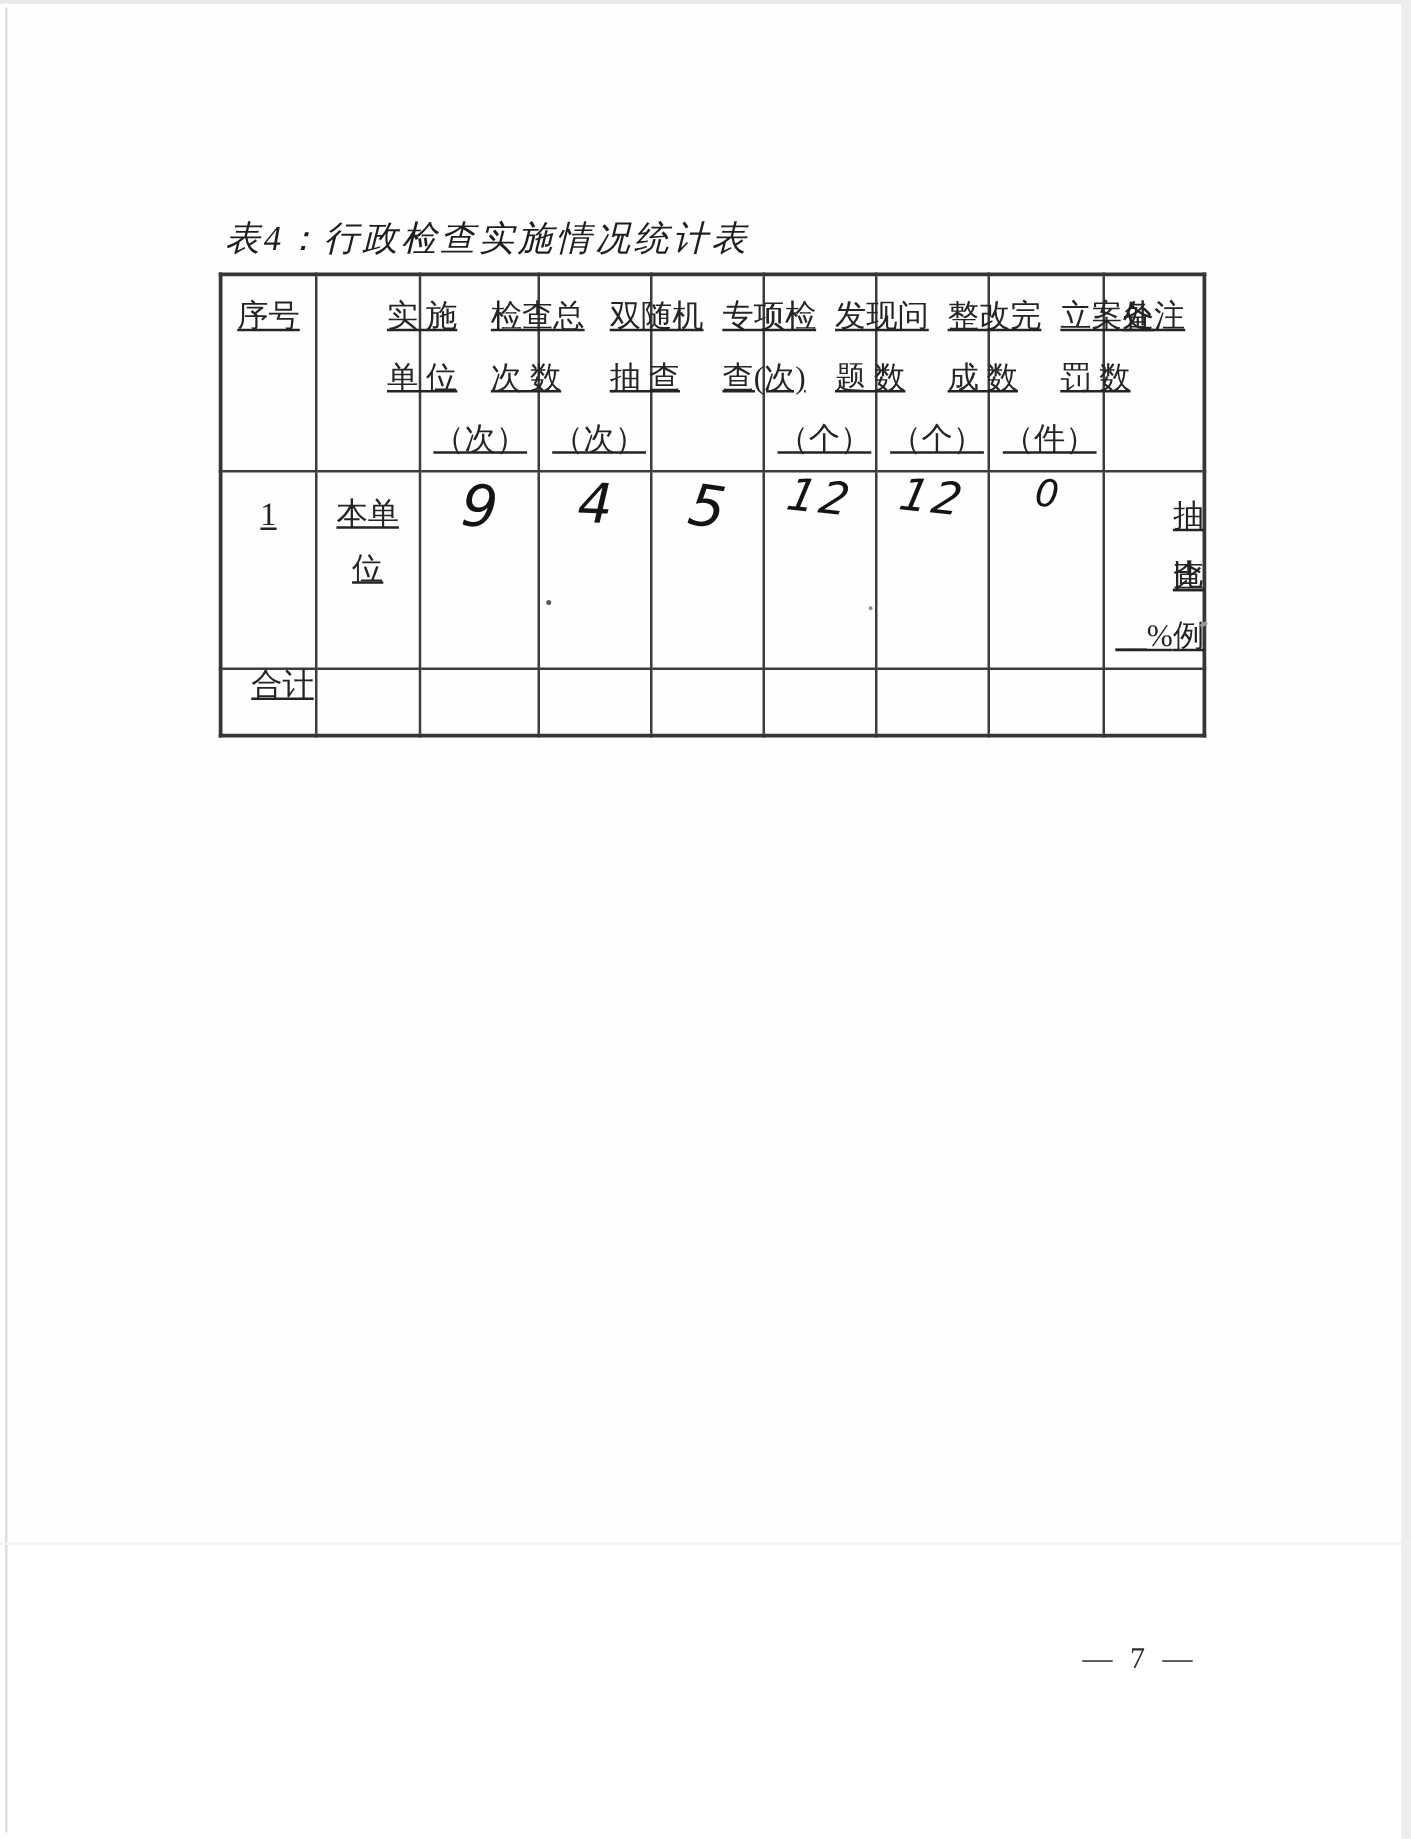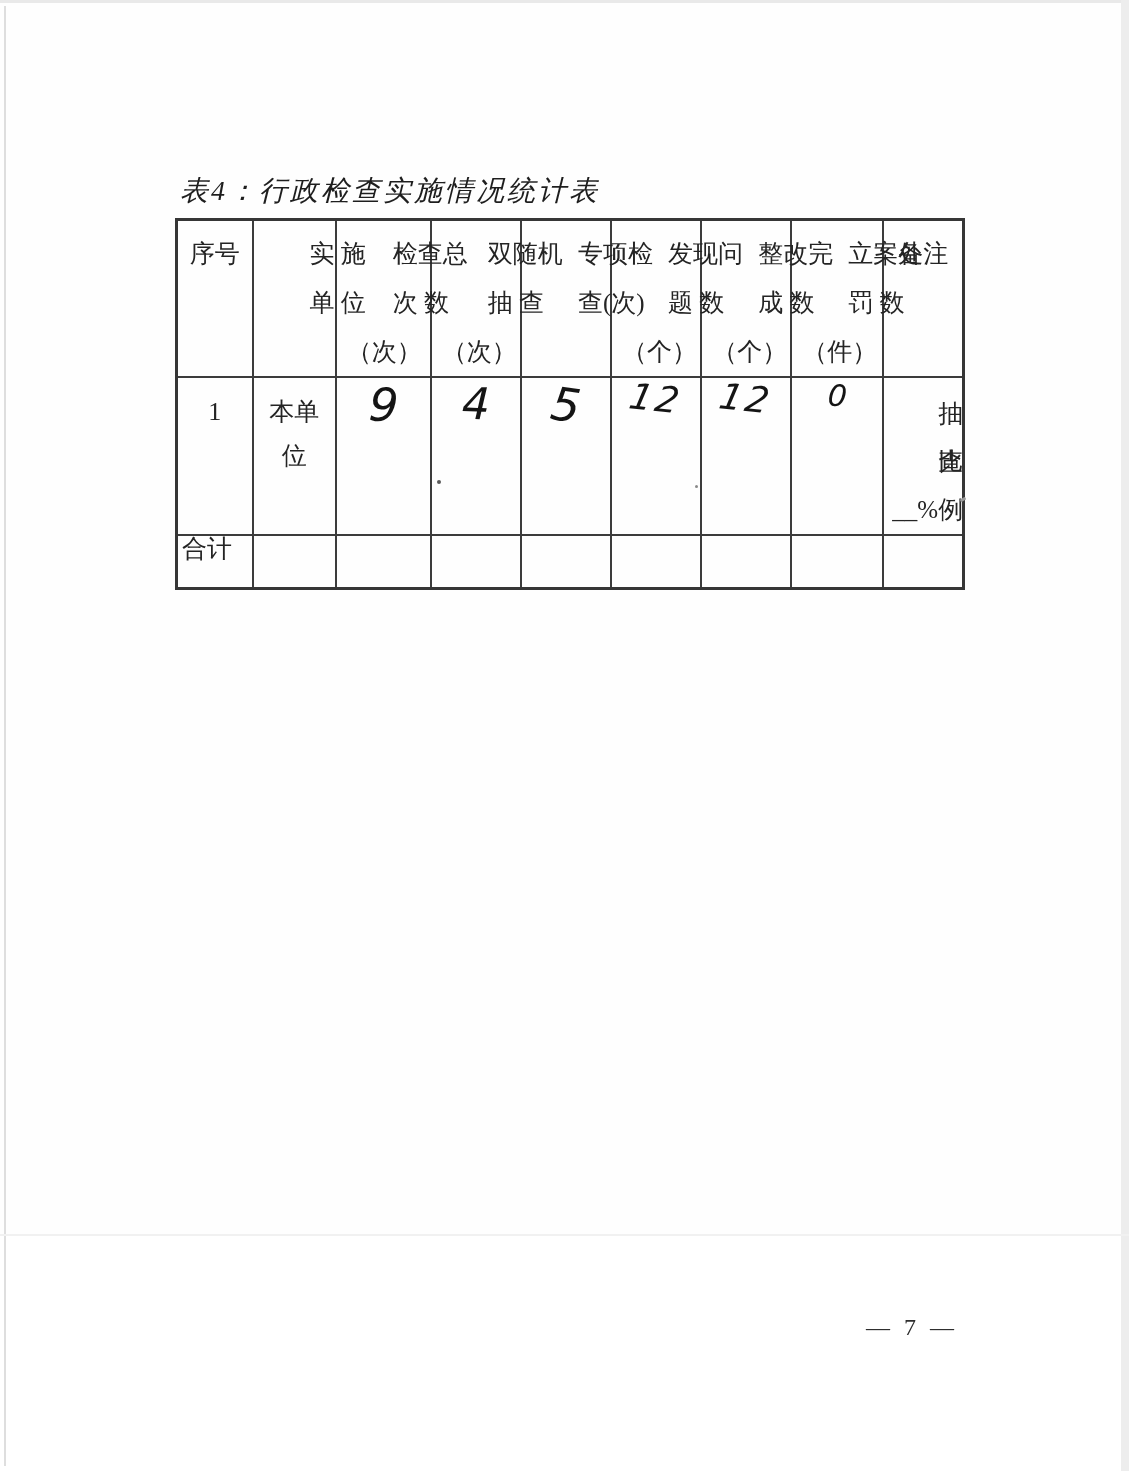--- a/index.html
+++ b/index.html
@@ -38,20 +38,21 @@
     table-layout:fixed;
     width:790px;
     border:3px solid #363636;
   }
   table.stats td{
     border:2px solid #3c3c3c;
     padding:0;
     vertical-align:top;
     font-size:25px;
     color:#242424;
+    text-decoration:underline;
   }
   tr.header-row{height:149px;}
   tr.data-row{height:153px;}
   tr.total-row{height:53px;}
 
   .cellpad{padding:8px 10px 0 10px;}
   .hline{
     display:block;
     line-height:49px;
     height:49px;
@@ -74,21 +75,21 @@
     display:inline-block;
   }
   .v-total{font-size:46px;transform:rotate(4deg);}
   .v-random{font-size:44px;transform:rotate(2deg);}
   .v-special{font-size:46px;transform:rotate(8deg);}
   .v-problems{font-size:36px;transform:rotate(6deg) skewX(-6deg);letter-spacing:3px;}
   .v-rectified{font-size:36px;transform:rotate(6deg) skewX(-6deg);letter-spacing:3px;}
   .v-penalty{font-size:30px;transform:rotate(5deg);}
 
   td.totalcell{vertical-align:middle;}
-  .total-label{padding-left:4px;font-size:25px;line-height:26px;}
+  .total-label{padding-left:23px;font-size:25px;line-height:26px;}
 
   .serial-num{text-align:center;font-size:26px;}
 
   .page-number{
     position:absolute;
     left:866px;top:1314px;
     font-size:24px;
     color:#2e2e2e;
     letter-spacing:4px;
     white-space:nowrap;

